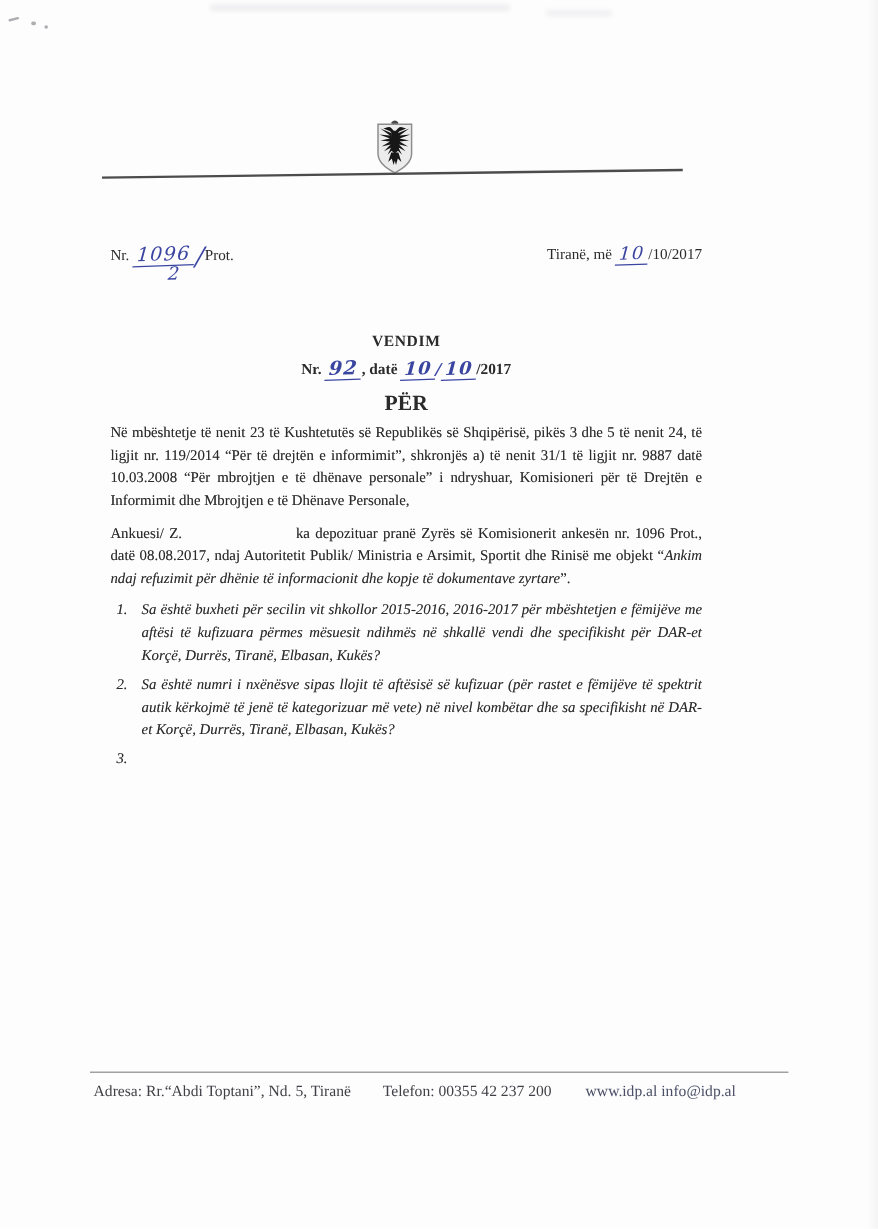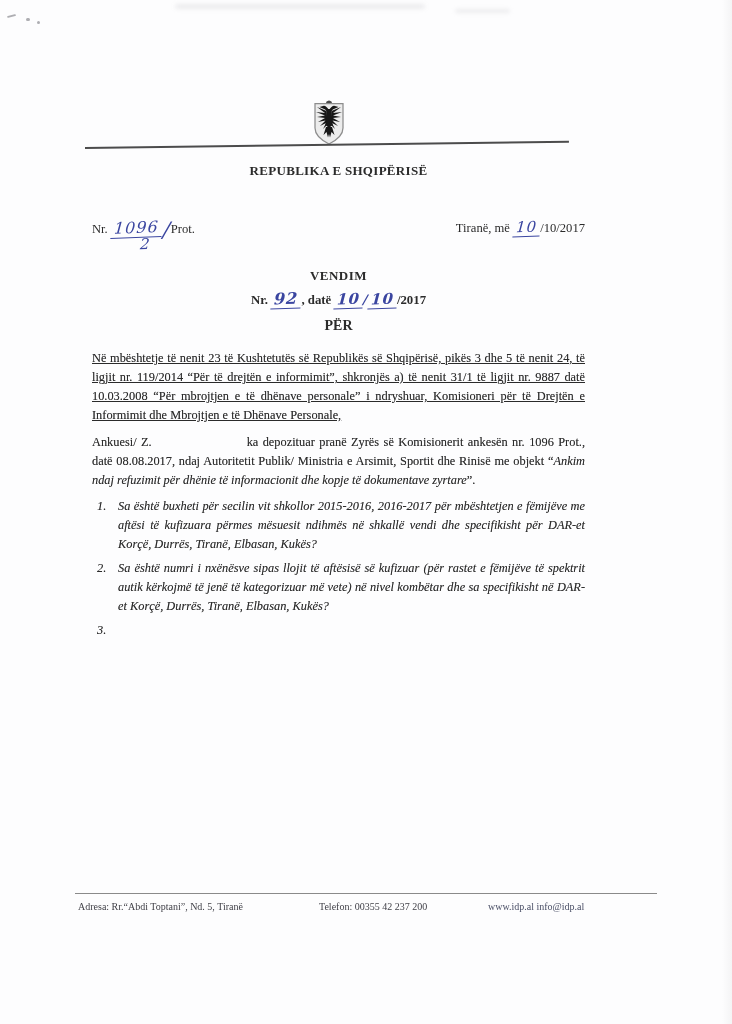--- a/index.html
+++ b/index.html
@@ -37,42 +37,42 @@
   .prot-left { position:relative; }
   .prot-sub  { position:absolute; left:48px; top:17px; }
 
   .hw { font-family:"DejaVu Serif", serif; font-style:italic; color:#3a45a0;
         display:inline-block; transform:skewX(-6deg) rotate(-2deg); line-height:1; }
   .hw-lg { font-size:16px; letter-spacing:1px; }
   .hw-md { font-size:15px; letter-spacing:1px; }
   .u  { border-bottom:1.5px solid #3a45a0; padding:0 3px 1px 3px; }
   .hw-slash { font-size:21px; vertical-align:-4px; margin:0 1px; }
 
-  .decision { margin-top:6px;text-align:center; }
+  .decision { margin-top:30px;text-align:center; }
   .decision .title   { font-size:13px; font-weight:bold; letter-spacing:.5px; }
   .decision .nr-line { margin-top:7px; font-size:12.8px; font-weight:bold; }
-  .decision .per     { margin-top:9px; font-size:14px; font-weight:bold; }
+  .decision .per     { margin-top:9px; font-size:18px; font-weight:bold; }
   .decision .subject { margin-top:10px; font-size:13px; font-weight:bold; letter-spacing:.3px; }
 
   .body-text { font-size:12.35px; line-height:19px; text-align:justify;
                text-shadow:0 0 .5px rgba(43,43,43,.45); }
-  .p1    { margin-top:15px;text-decoration:underline; }
+  .p1    { margin-top:4px; }
   .veren { margin-top:9px; font-size:13px; font-weight:bold; letter-spacing:2px; }
   .p2    { margin-top:8px; }
   .redact-gap { display:inline-block; width:95px; }
   .p3    { margin-top:10px; }
   .req-list { margin-top:7px; list-style:none; font-style:italic; }
   .req-list li { position:relative; padding-left:26px; margin-bottom:5px;
                  font-size:12.35px; line-height:19px; text-align:justify;
                  text-shadow:0 0 .5px rgba(43,43,43,.45); }
   .req-list li .num { position:absolute; left:5px; top:0; }
 
   
   .footer { position:absolute; left:75px; top:893px; width:582px; height:26px;
-            border-top:1.2px solid #8a8a8a; font-size:10px; color:#3f3f46; }
+            border-top:1.2px solid #8a8a8a; font-size:13px; color:#3f3f46; }
   .footer span { position:absolute; top:7px; white-space:nowrap; }
   .f-address { left:3px; }
   .f-phone   { left:244px; }
   .f-web     { left:413px; color:#4a4f66; }
 </style>
 </head>
 <body>
 
 <div class="page">
 
@@ -92,21 +92,20 @@
       <path d="M31,20 H41 L43,52 L36,58 L29,52 Z"></path>
       <path d="M31,24 L12,16 L28,28 L10,26 L28,33 L12,36 L28,38 L14,46 L29,43 L18,54 L30,48 L24,60 L32,52 Z"></path>
       <path d="M41,24 L60,16 L44,28 L62,26 L44,33 L60,36 L44,38 L58,46 L43,43 L54,54 L42,48 L48,60 L40,52 Z"></path>
       <path d="M30,56 L25,72 L31,66 L34,77 L36,70 L38,77 L41,66 L47,72 L42,56 Z"></path>
     </g>
   </svg>
 
   <div class="header-rule"></div>
 
   <div class="col">
-    <div class="c republic">REPUBLIKA E SHQIPËRISË</div>
 
     <div class="protocol-row">
       <div class="prot-left">
         <span>Nr.</span>
         <span class="hw hw-lg u">1096</span><span class="hw hw-slash">/</span><span>Prot.</span>
         <div class="prot-sub">
           <span class="hw hw-md">2</span>
         </div>
       </div>
       <div class="prot-right">

